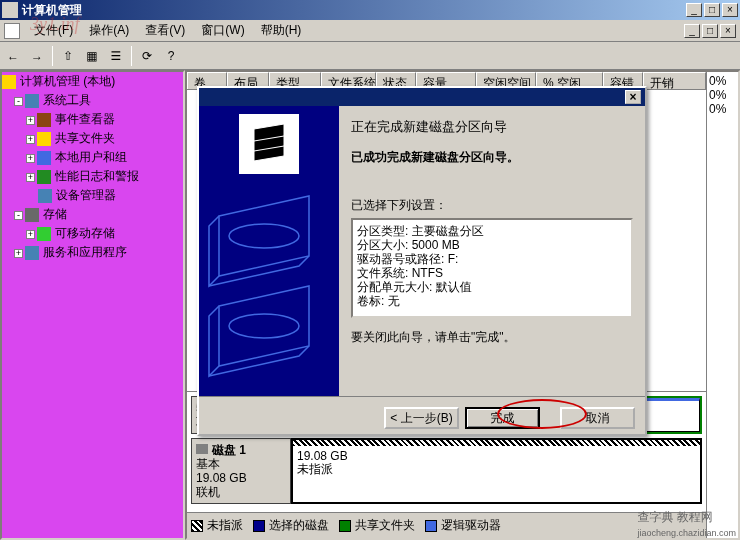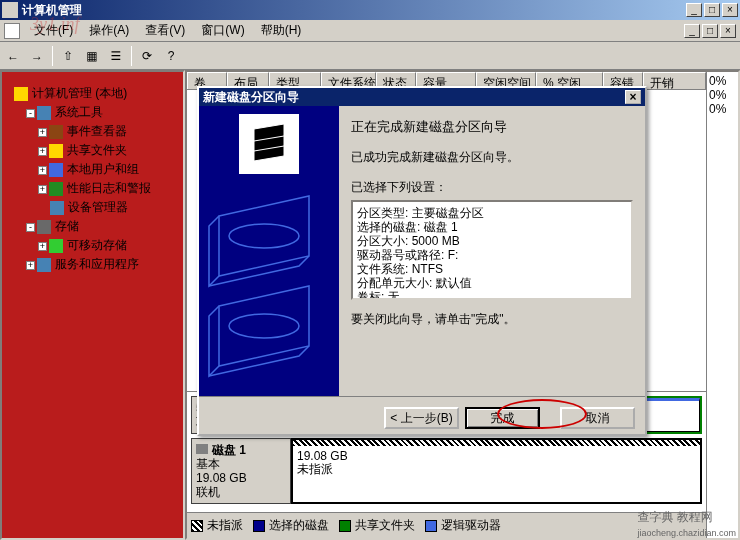--- a/index.html
+++ b/index.html
@@ -8,21 +8,21 @@
 .titlebar .icon { width: 16px; height: 16px; background: #d4d0c8; margin-right: 4px; }
 .titlebar .title { flex: 1; font-weight: bold; }
 .winbtns { display: flex; gap: 2px; }
 .winbtn { width: 16px; height: 14px; background: #d4d0c8; border: 1px solid #fff; border-right-color: #404040; border-bottom-color: #404040; font-size: 10px; text-align: center; line-height: 12px; color: #000; cursor: pointer; }
 .menubar { background: #d4d0c8; height: 22px; display: flex; align-items: center; padding: 2px 4px; border-bottom: 1px solid #808080; }
 .menuitem { padding: 2px 8px; cursor: pointer; }
 .toolbar { background: #d4d0c8; height: 28px; border-bottom: 1px solid #808080; display: flex; align-items: center; padding: 2px; gap: 2px; }
 .tbtn { width: 22px; height: 22px; border: 1px solid #d4d0c8; display: flex; align-items: center; justify-content: center; cursor: pointer; }
 .sep { width: 1px; height: 20px; background: #808080; border-right: 1px solid #fff; margin: 0 2px; }
 .mainarea { display: flex; height: calc(100% - 70px); }
-.treepane { width: 185px; background: #b91c1c; border: 2px inset #d4d0c8; overflow: auto; padding: 12px; }
+.treepane { width: 185px; background: #d946ef; border: 2px inset #d4d0c8; overflow: auto; padding: 0; }
 .treenode { white-space: nowrap; padding: 1px 0; }
 .treenode .ind { display: inline-block; }
 .treenode .tgl { display: inline-block; width: 9px; height: 9px; border: 1px solid #808080; text-align: center; line-height: 7px; font-size: 9px; margin-right: 2px; cursor: pointer; background: #fff; }
 .treenode .nic { display: inline-block; width: 14px; height: 14px; vertical-align: middle; margin-right: 2px; }
 .treenode .lbl { cursor: pointer; padding: 0 2px; }
 .treenode.sel .lbl { background: #d4d0c8; }
 .rightpane { flex: 1; display: flex; flex-direction: column; border: 2px inset #d4d0c8; background: #fff; position: relative; }
 .colheads { display: flex; background: #d4d0c8; height: 18px; border-bottom: 1px solid #808080; }
 .colhead { padding: 2px 6px; border-right: 1px solid #808080; border-top: 1px solid #fff; border-left: 1px solid #fff; cursor: pointer; white-space: nowrap; }
 .extcol { width: 32px; background: #fff; border-left: 1px solid #808080; padding: 2px; font-size: 11px; }
@@ -37,21 +37,21 @@
 
 
 .wizard { position: absolute; left: 197px; top: 86px; width: 450px; height: 350px; background: #d4d0c8; border: 2px outset #fff; box-shadow: 2px 2px 4px rgba(0,0,0,0.4); z-index: 10; }
 .wiztitle { background: #0a246a; color: #fff; height: 18px; display: flex; align-items: center; padding: 0 4px; font-weight: bold; }
 .wiztitle .x { margin-left: auto; width: 16px; height: 14px; background: #d4d0c8; color: #000; text-align: center; line-height: 12px; border: 1px outset #fff; cursor: pointer; }
 .wizbody { display: flex; height: 290px; }
 .wizleft { width: 140px; background: #000080; position: relative; }
 .wizleft svg { position: absolute; }
 .wizright { flex: 1; padding: 12px; font-size: 12px; line-height: 18px; }
 .wizright .wtitle { font-weight: normal; font-size: 13px; margin-bottom: 12px; }
-.wizright .wmsg { margin-bottom: 12px; }
+.wizright .wmsg { margin-bottom: 30px; font-weight: bold; }
 .wizright .wsub { margin-bottom: 4px; }
 .wizsettings { border: 2px inset #d4d0c8; background: #fff; padding: 4px; font-size: 11px; line-height: 14px; height: 100px; overflow: auto; margin-bottom: 10px; }
 .wizbtns { border-top: 1px solid #808080; padding: 10px; display: flex; justify-content: flex-end; gap: 6px; }
 .wbtn { width: 75px; height: 22px; background: #d4d0c8; border: 2px outset #fff; cursor: pointer; }
 .wbtn.default { border: 2px solid #000; box-shadow: inset 1px 1px #fff, inset -1px -1px #808080; }
 .ellipse { position: absolute; border: 2px solid #c00; border-radius: 50%; width: 90px; height: 30px; pointer-events: none; z-index: 20; }
 
 .watermark { position: absolute; right: 4px; bottom: 2px; font-size: 11px; color: #666; z-index: 5; }
 .watermark2 { position: absolute; left: 30px; top: 14px; font-size: 18px; color: rgba(200,50,50,0.35); font-family: serif; font-style: italic; z-index: 50; pointer-events:none; }
 </style>
@@ -178,21 +178,20 @@
         <div>0%</div>
         <div>0%</div>
         <div>0%</div>
       </div>
     </div>
   </div>
 </div>
 
 <div class="wizard">
   <div class="wiztitle">
-    <span>新建磁盘分区向导</span>
     <div class="x">×</div>
   </div>
   <div class="wizbody">
     <div class="wizleft">
       <svg width="60" height="60" style="left:40px;top:8px">
         <rect x="0" y="0" width="60" height="60" fill="#fff"></rect>
         <g fill="#000" stroke="#fff" stroke-width="1">
           <path d="M15 35 L45 30 L45 42 L15 47 Z"></path>
           <path d="M15 25 L45 20 L45 32 L15 37 Z"></path>
           <path d="M15 15 L45 10 L45 22 L15 27 Z"></path>
@@ -210,21 +209,20 @@
           <ellipse cx="65" cy="140" rx="35" ry="12"></ellipse>
         </g>
       </svg>
     </div>
     <div class="wizright">
       <div class="wtitle">正在完成新建磁盘分区向导</div>
       <div class="wmsg">已成功完成新建磁盘分区向导。</div>
       <div class="wsub">已选择下列设置：</div>
       <div class="wizsettings">
         <div>分区类型: 主要磁盘分区</div>
-        <div>选择的磁盘: 磁盘 1</div>
         <div>分区大小: 5000 MB</div>
         <div>驱动器号或路径: F:</div>
         <div>文件系统: NTFS</div>
         <div>分配单元大小: 默认值</div>
         <div>卷标: 无</div>
       </div>
       <div>要关闭此向导，请单击"完成"。</div>
     </div>
   </div>
   <div class="wizbtns">

